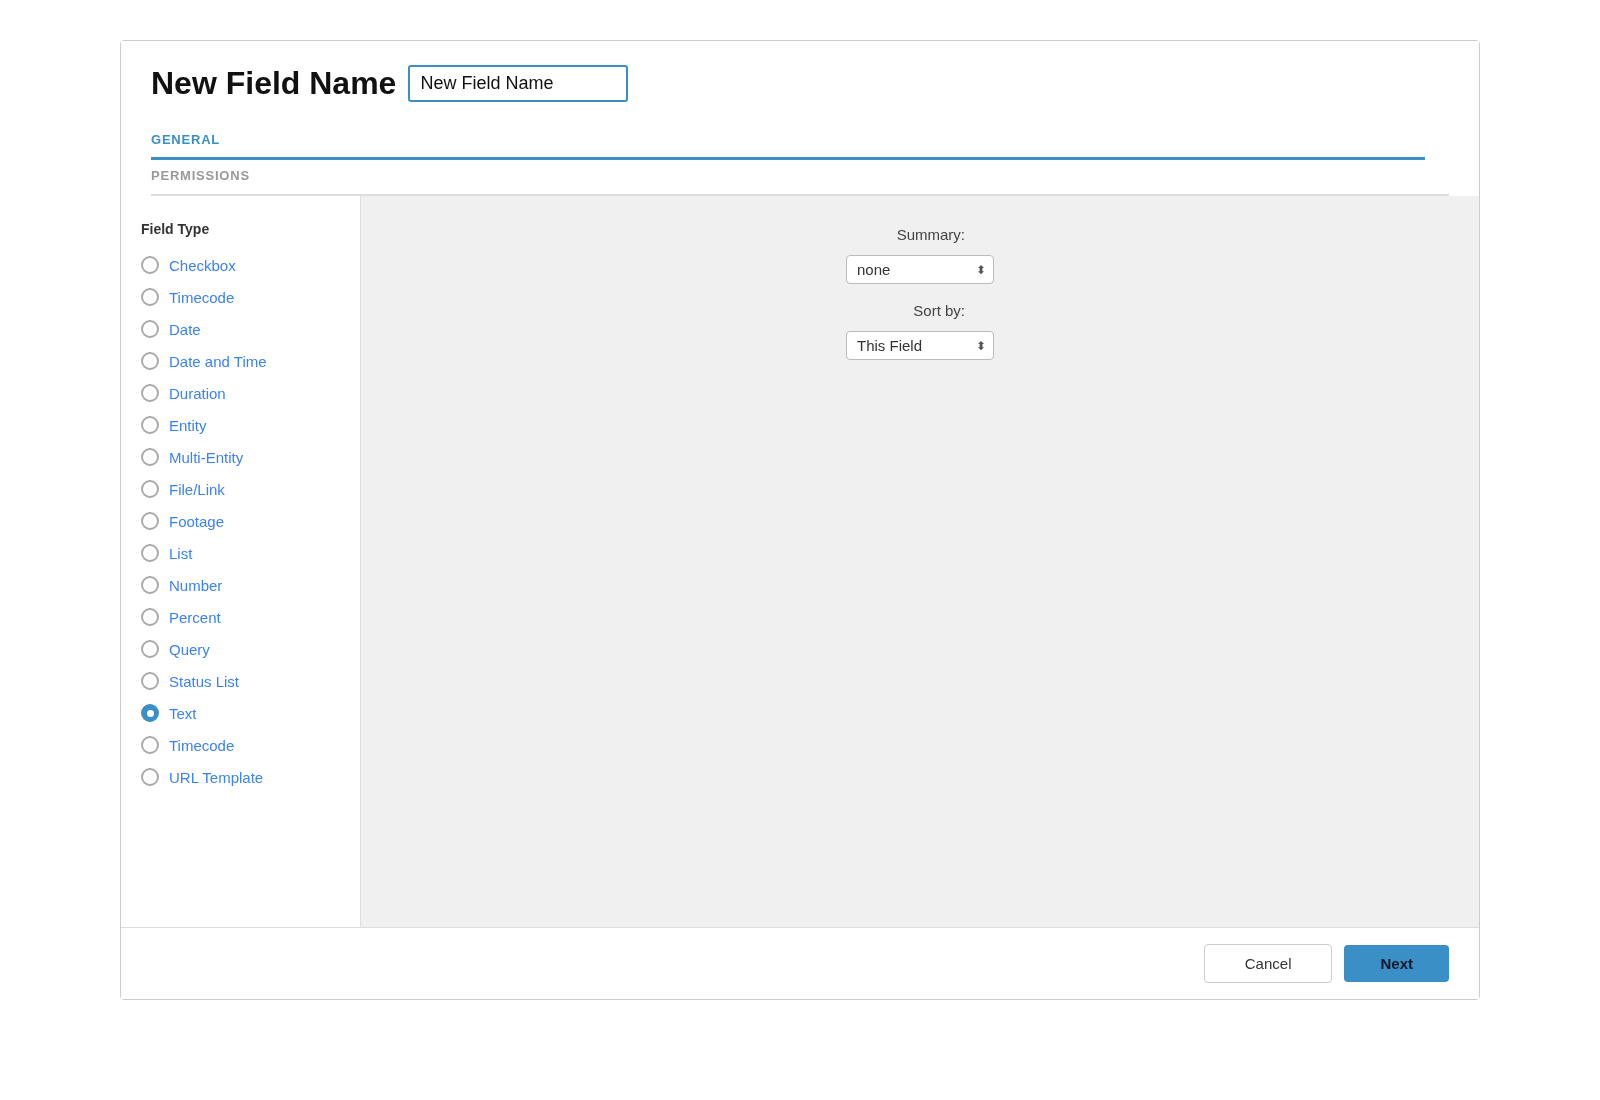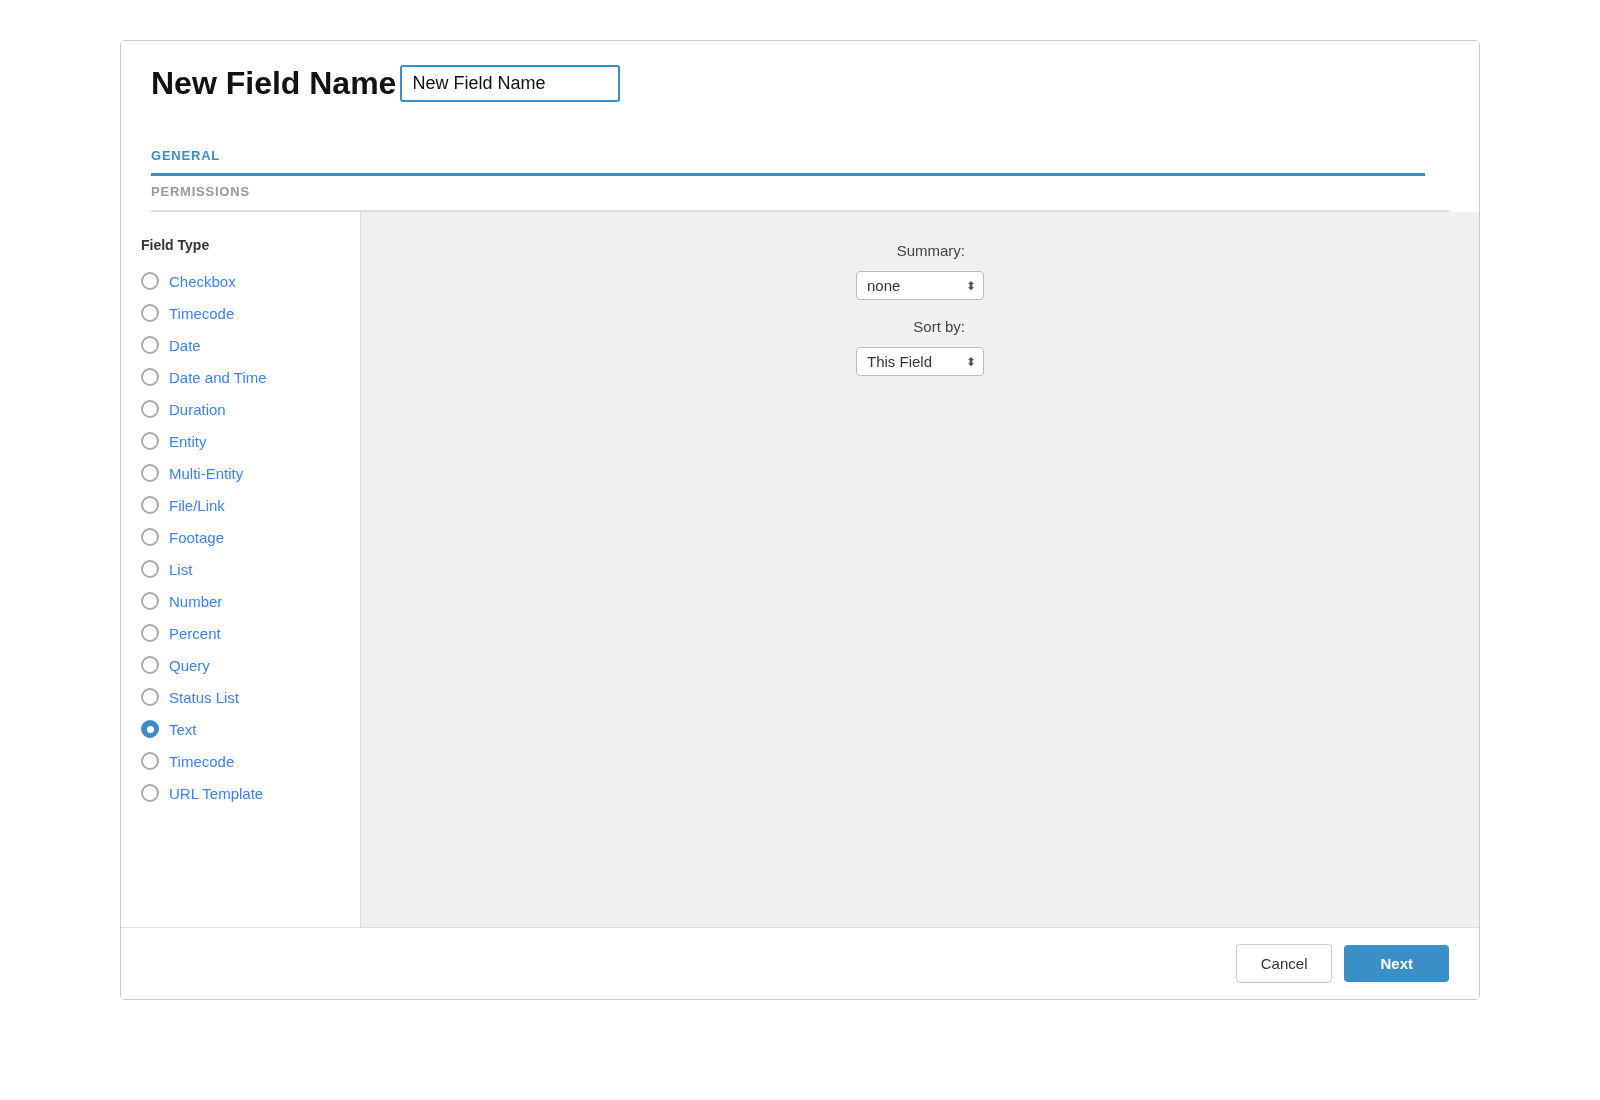--- a/index.html
+++ b/index.html
@@ -31,22 +31,22 @@
 
     .dialog-header {
       padding: 24px 30px 0 30px;
       background: #fff;
       border-bottom: none;
     }
 
     .dialog-title-row {
       display: flex;
       align-items: center;
-      gap: 4px;
-      margin-bottom: 36px;
+      gap: 12px;
+      margin-bottom: 20px;
     }
 
     .dialog-title {
       font-size: 32px;
       font-weight: 700;
       color: #111;
     }
 
     .dialog-title-input {
       font-size: 18px;
@@ -171,21 +171,21 @@
       position: absolute;
       right: 8px;
       top: 50%;
       transform: translateY(-50%);
       font-size: 12px;
       color: #555;
       pointer-events: none;
     }
 
     select {
-      width: 128px;
+      width: 148px;
       font-size: 15px;
       padding: 5px 30px 5px 10px;
       border: 1px solid #bbb;
       border-radius: 4px;
       background: #fff;
       appearance: none;
       -webkit-appearance: none;
       outline: none;
       color: #333;
       cursor: pointer;
@@ -196,35 +196,35 @@
       justify-content: flex-end;
       align-items: center;
       padding: 16px 30px;
       background: #fff;
       border-top: 1px solid #ddd;
       gap: 12px;
     }
 
     .btn-cancel {
       font-size: 15px;
-      padding: 10px 24px;
+      padding: 10px 40px;
       border: 1px solid #ccc;
       border-radius: 4px;
       background: #fff;
       color: #333;
       cursor: pointer;
     }
 
     .btn-next {
       font-size: 15px;
       padding: 10px 36px;
       border: none;
       border-radius: 4px;
       background: #3a8fc7;
-      color: #ffffff;
+      color: #0f172a;
       cursor: pointer;
       font-weight: 600;
     }
   </style>
 </head>
 <body>
 
 <div class="dialog">
   <div class="dialog-header">
     <div class="dialog-title-row">

